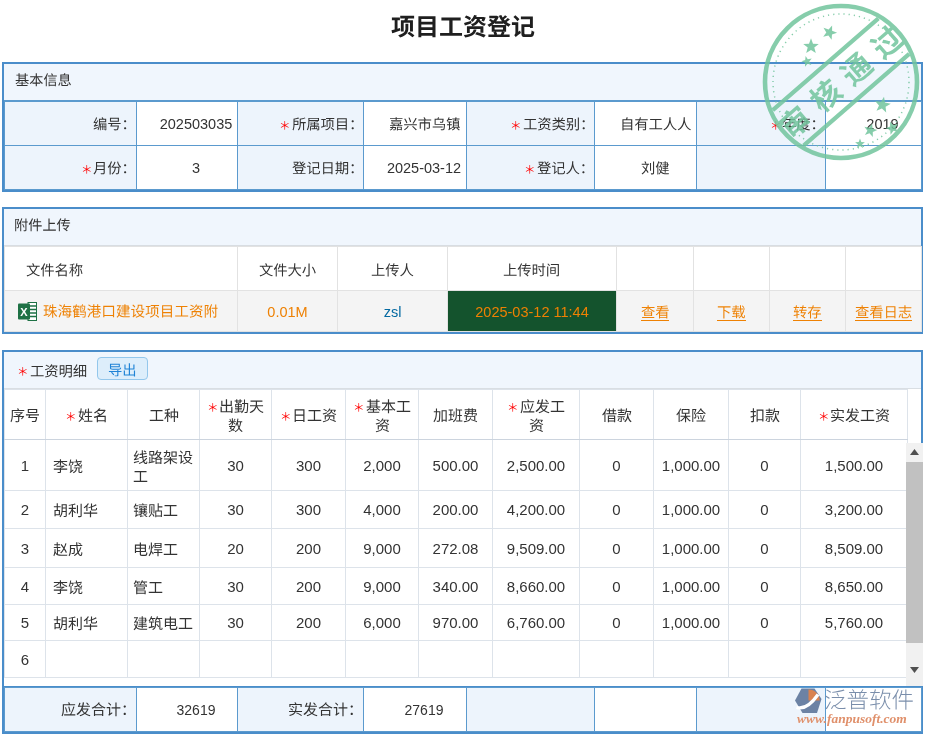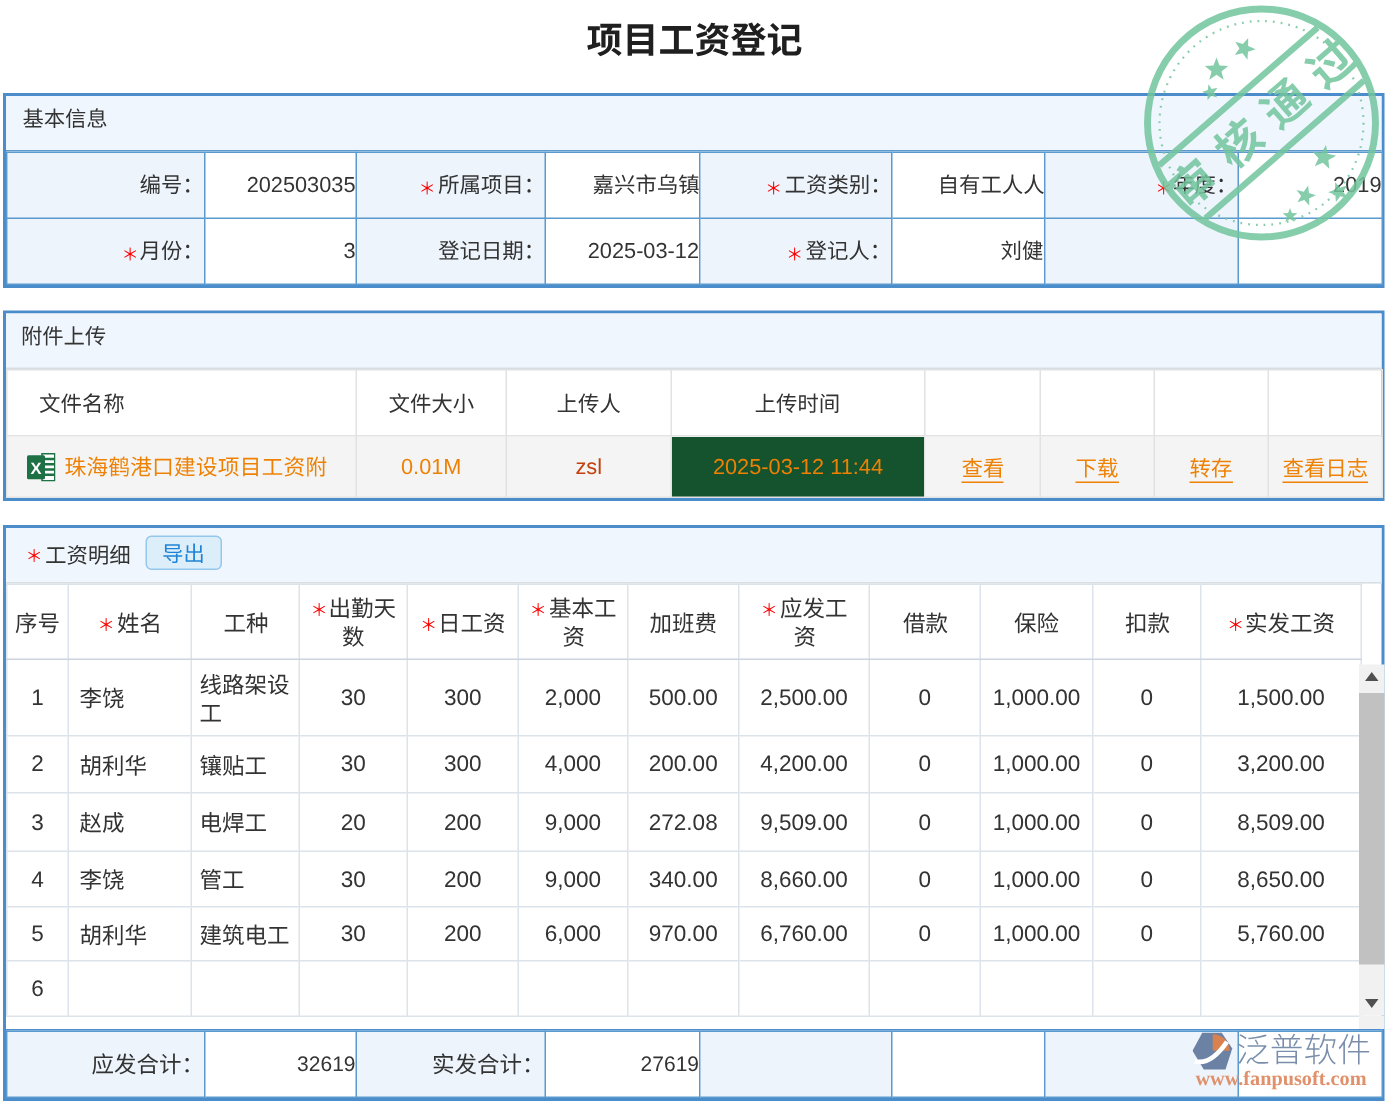--- a/index.html
+++ b/index.html
@@ -1,25 +1,25 @@
 <!DOCTYPE html>
 <html><head><meta charset="utf-8"><style>
 html,body{margin:0;padding:0;}
 body{width:925px;height:735px;overflow:hidden;background:#fff;
  font-family:"Liberation Sans",sans-serif;position:relative;}
 svg{display:inline-block;vertical-align:middle;}
-.abs{position:absolute;}
+.abs{position:absolute;font-style:italic;}
 table{border-collapse:collapse;table-layout:fixed;}
 td{padding:0;overflow:hidden;white-space:nowrap;}
 .sec{position:absolute;left:2px;width:917px;border:2px solid #4a8dca;}
 .strip{position:relative;background:#f0f6fd;height:36px;line-height:29px;padding-left:11px;
  border-bottom:1px solid #5b9ace;}
 .ft td{border:1px solid #5b9ace;height:43px;font-size:15px;color:#333;}
 .ft td.lb{background:#edf4fc;text-align:right;padding-right:0;}
-.ft td.vl{background:#fff;text-align:right;padding-left:20px;}
+.ft td.vl{background:#fff;text-align:center;padding-left:20px;}
 .ft td.vl .num{margin-left:-2px;}
 .ft svg{position:relative;top:-1px;}
 .num{font-size:14.5px;color:#333;}
 .gt .num{font-size:15px;}
 .fn .num{font-size:14px;}
 .at td{border:1px solid #e2e2e2;font-size:15px;color:#333;}
 .gt td{border:1px solid #dde3ea;font-size:15px;color:#333;text-align:center;}
 .gt td.l{text-align:left;}
 .gt tr.hd td{border-bottom:1px solid #ccd4de;}
 </style></head><body>
@@ -357,21 +357,21 @@
                 <use href="#g56" x="5034"></use>
                 <use href="#g57" x="6041"></use>
                 <use href="#g16" x="7048"></use>
                 <use href="#g17" x="8055"></use>
                 <use href="#g23" x="9062"></use>
                 <use href="#g24" x="10069"></use>
                 <use href="#g40" x="11076"></use>
               </g>
             </svg></td>
           <td style="text-align:center;margin-top:26px;"><span class="num" style="color:#ee8103">0.01M</span></td>
-          <td style="text-align:center;"><span class="num" style="color:#c2410c">zsl</span></td>
+          <td style="text-align:center;"><span class="num" style="color:#0369a1">zsl</span></td>
           <td style="text-align:center;background:#14532d;"><span class="num" style="color:#ee8103">2025-03-12 11:44</span></td>
           <td style="text-align:center;"><span style="border-bottom:1px solid #ee8103;padding-bottom:1px;"><svg width="28.6" height="15.7" viewBox="0 0 2000 1100">
                 <g fill="#ee8103" transform="translate(0,930) scale(1,-1)">
                   <use href="#g58" x="0"></use>
                   <use href="#g59" x="1000"></use>
                 </g>
               </svg></span></td>
           <td style="text-align:center;"><span style="border-bottom:1px solid #ee8103;padding-bottom:1px;"><svg width="28.6" height="15.7" viewBox="0 0 2000 1100">
                 <g fill="#ee8103" transform="translate(0,930) scale(1,-1)">
                   <use href="#g60" x="0"></use>

